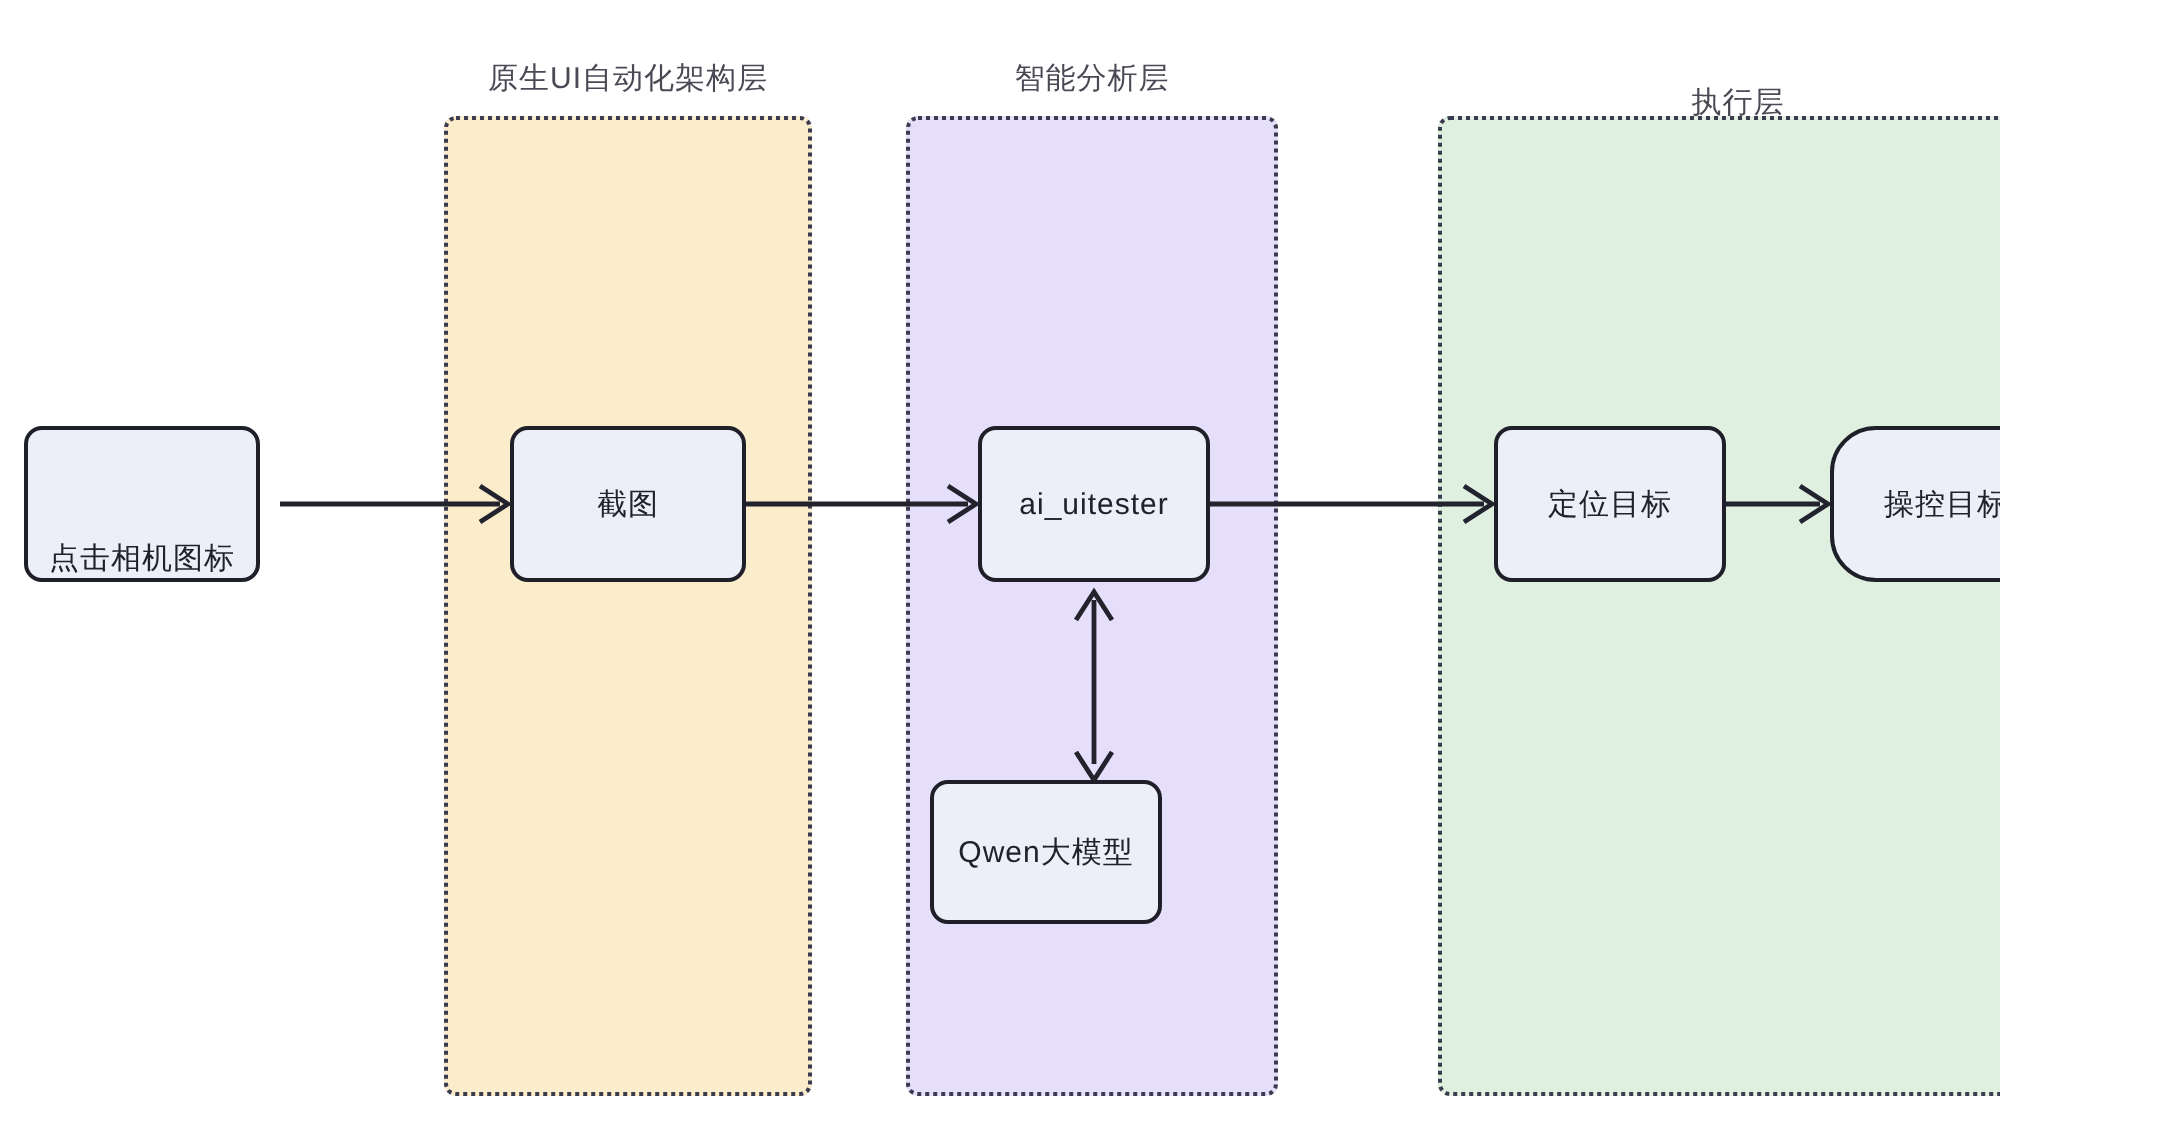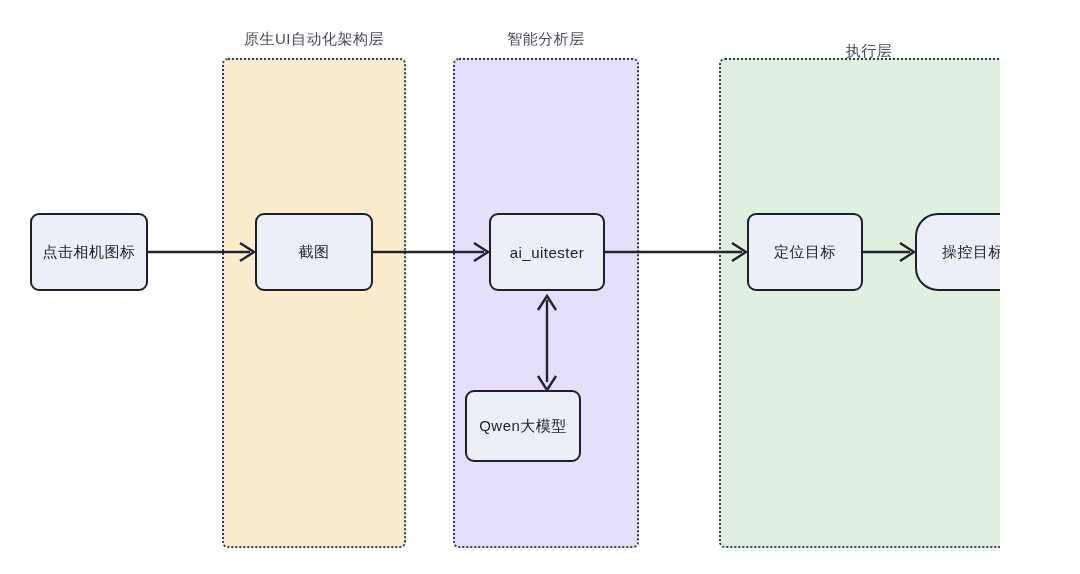--- a/index.html
+++ b/index.html
@@ -108,21 +108,21 @@
       <line class="arrow-line" x1="605" y1="252" x2="742" y2="252"></line>
       <polyline class="arrow-head" points="732,243 746,252 732,261"></polyline>
     </g>
 
     <g>
       <line class="arrow-line" x1="863" y1="252" x2="910" y2="252"></line>
       <polyline class="arrow-head" points="900,243 914,252 900,261"></polyline>
     </g>
   </svg>
 
-  <div class="node" style="left:30px; top:213px; width:118px; height:78px;">
+  <div class="node" style="left:12px; top:213px; width:118px; height:78px;align-items:flex-end;">
     <span>点击相机图标</span>
   </div>
 
   <div class="node" style="left:255px; top:213px; width:118px; height:78px;">
     <span>截图</span>
   </div>
 
   <div class="node" style="left:489px; top:213px; width:116px; height:78px;">
     <span>ai_uitester</span>
   </div>

